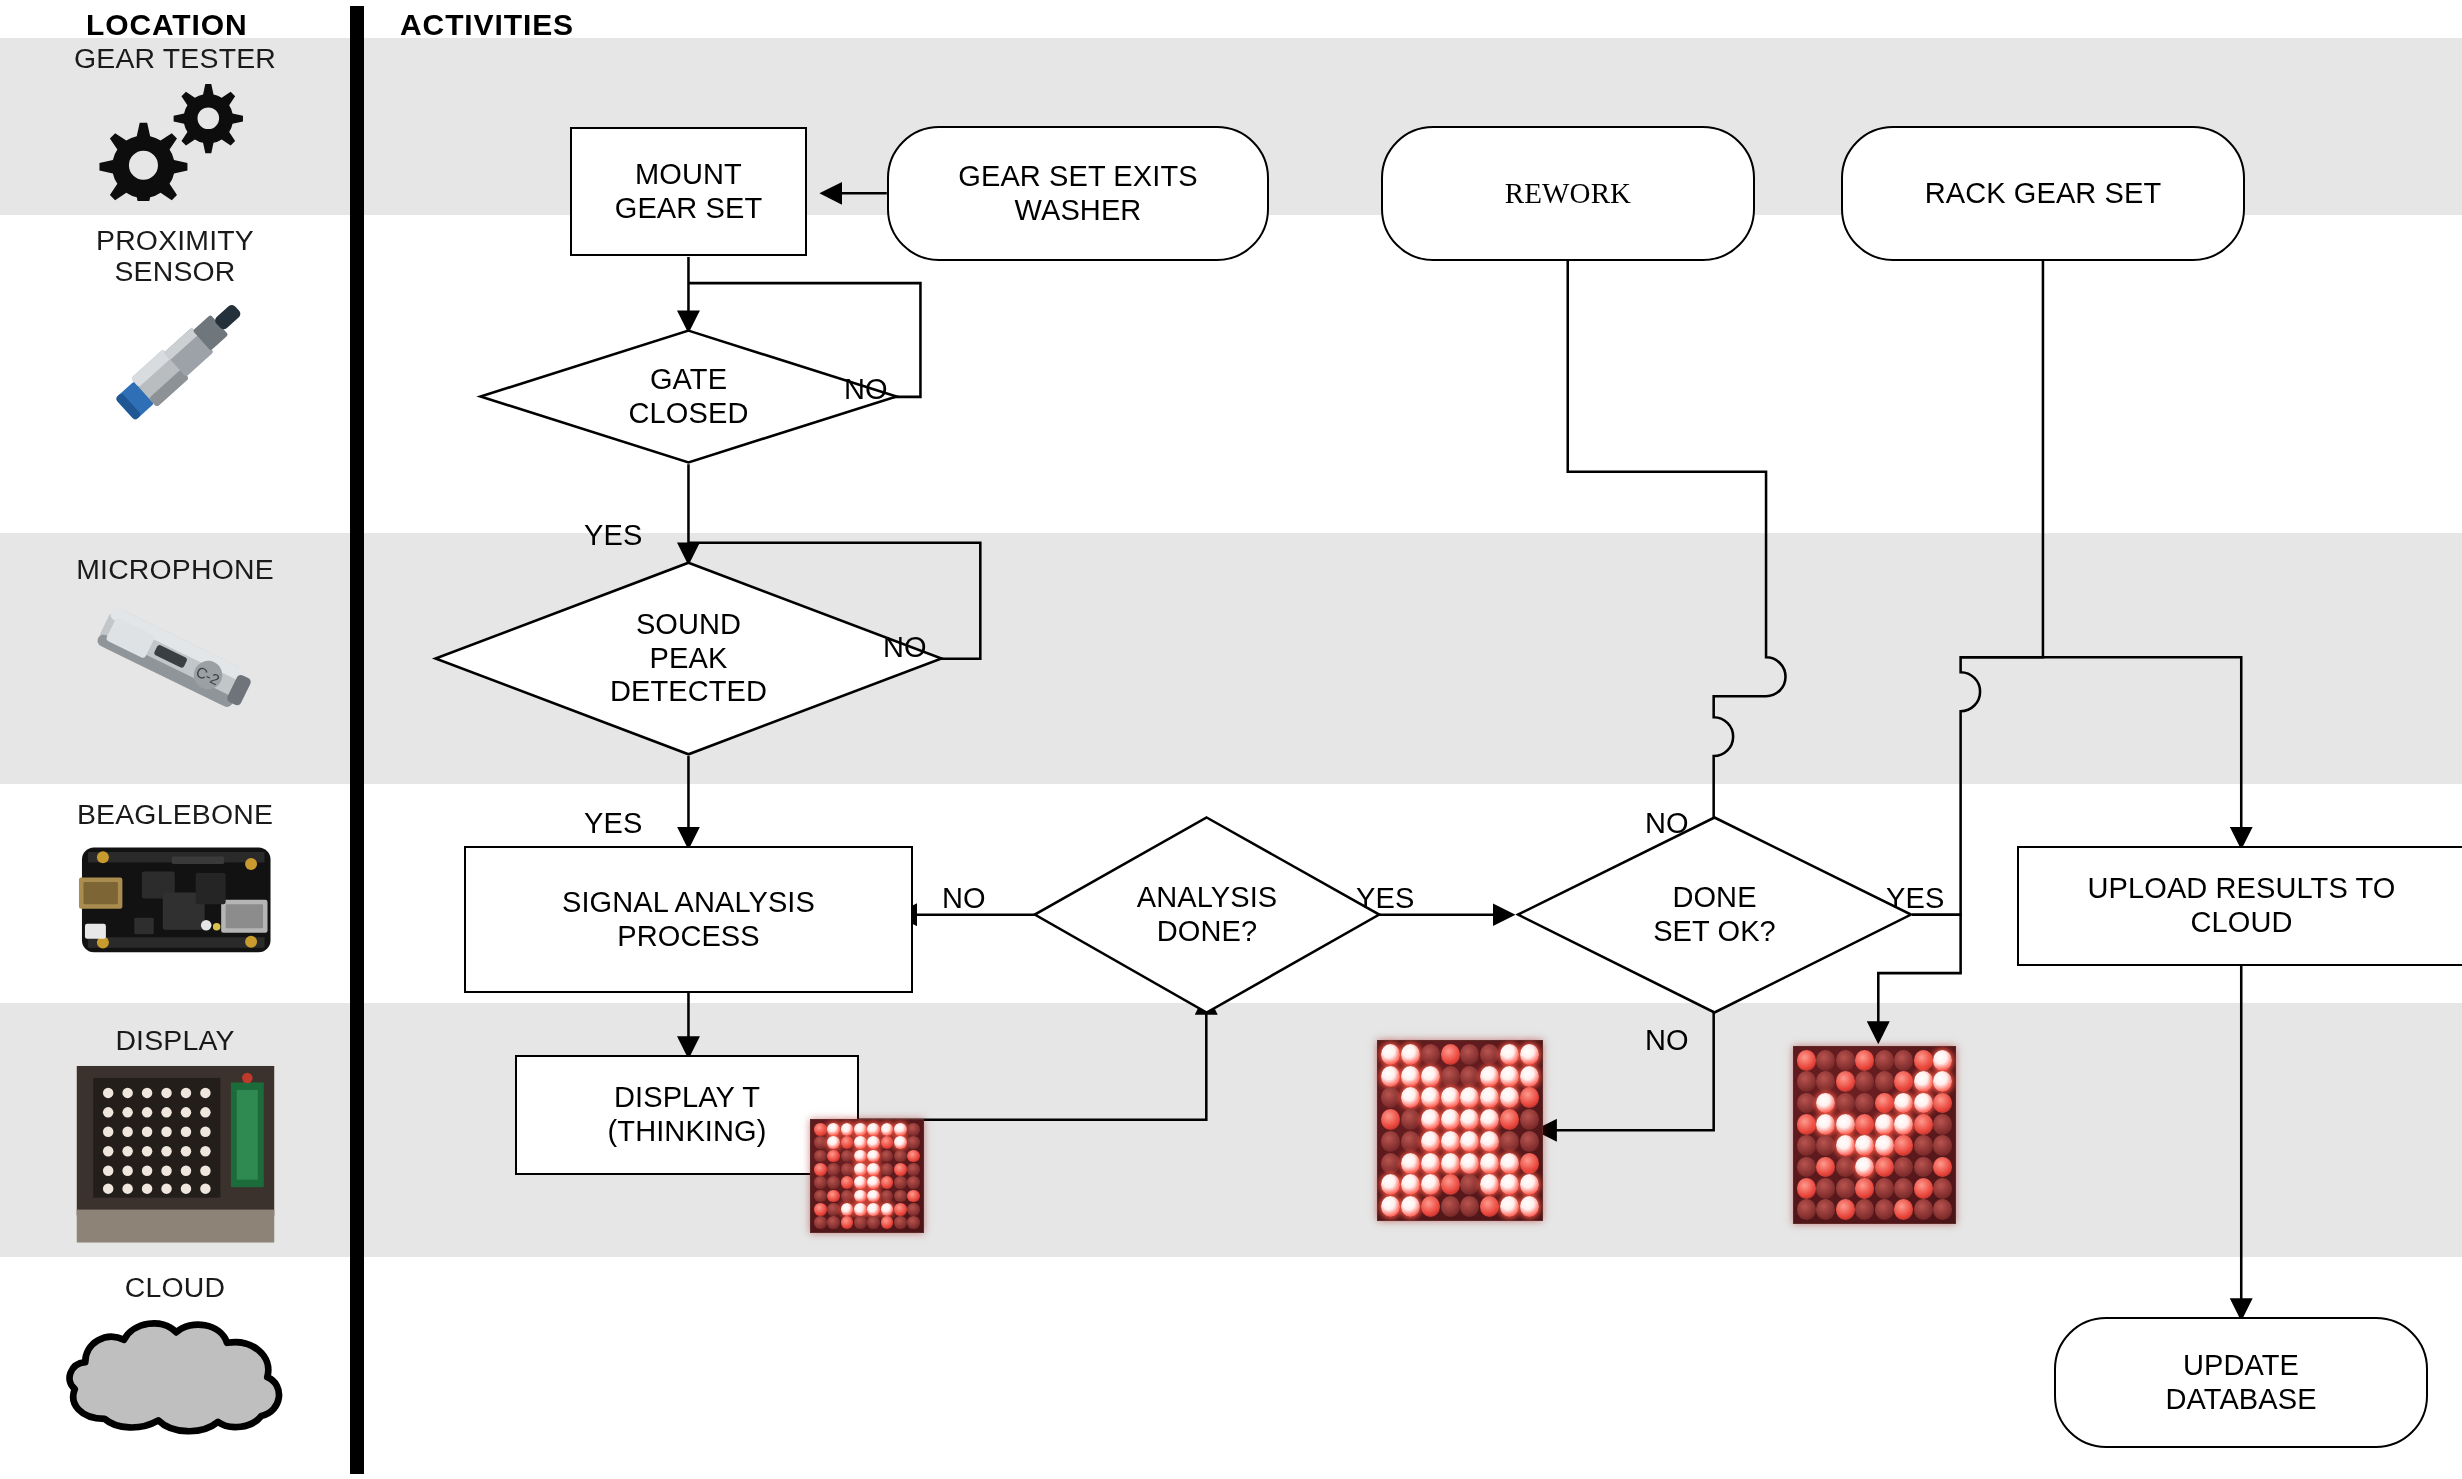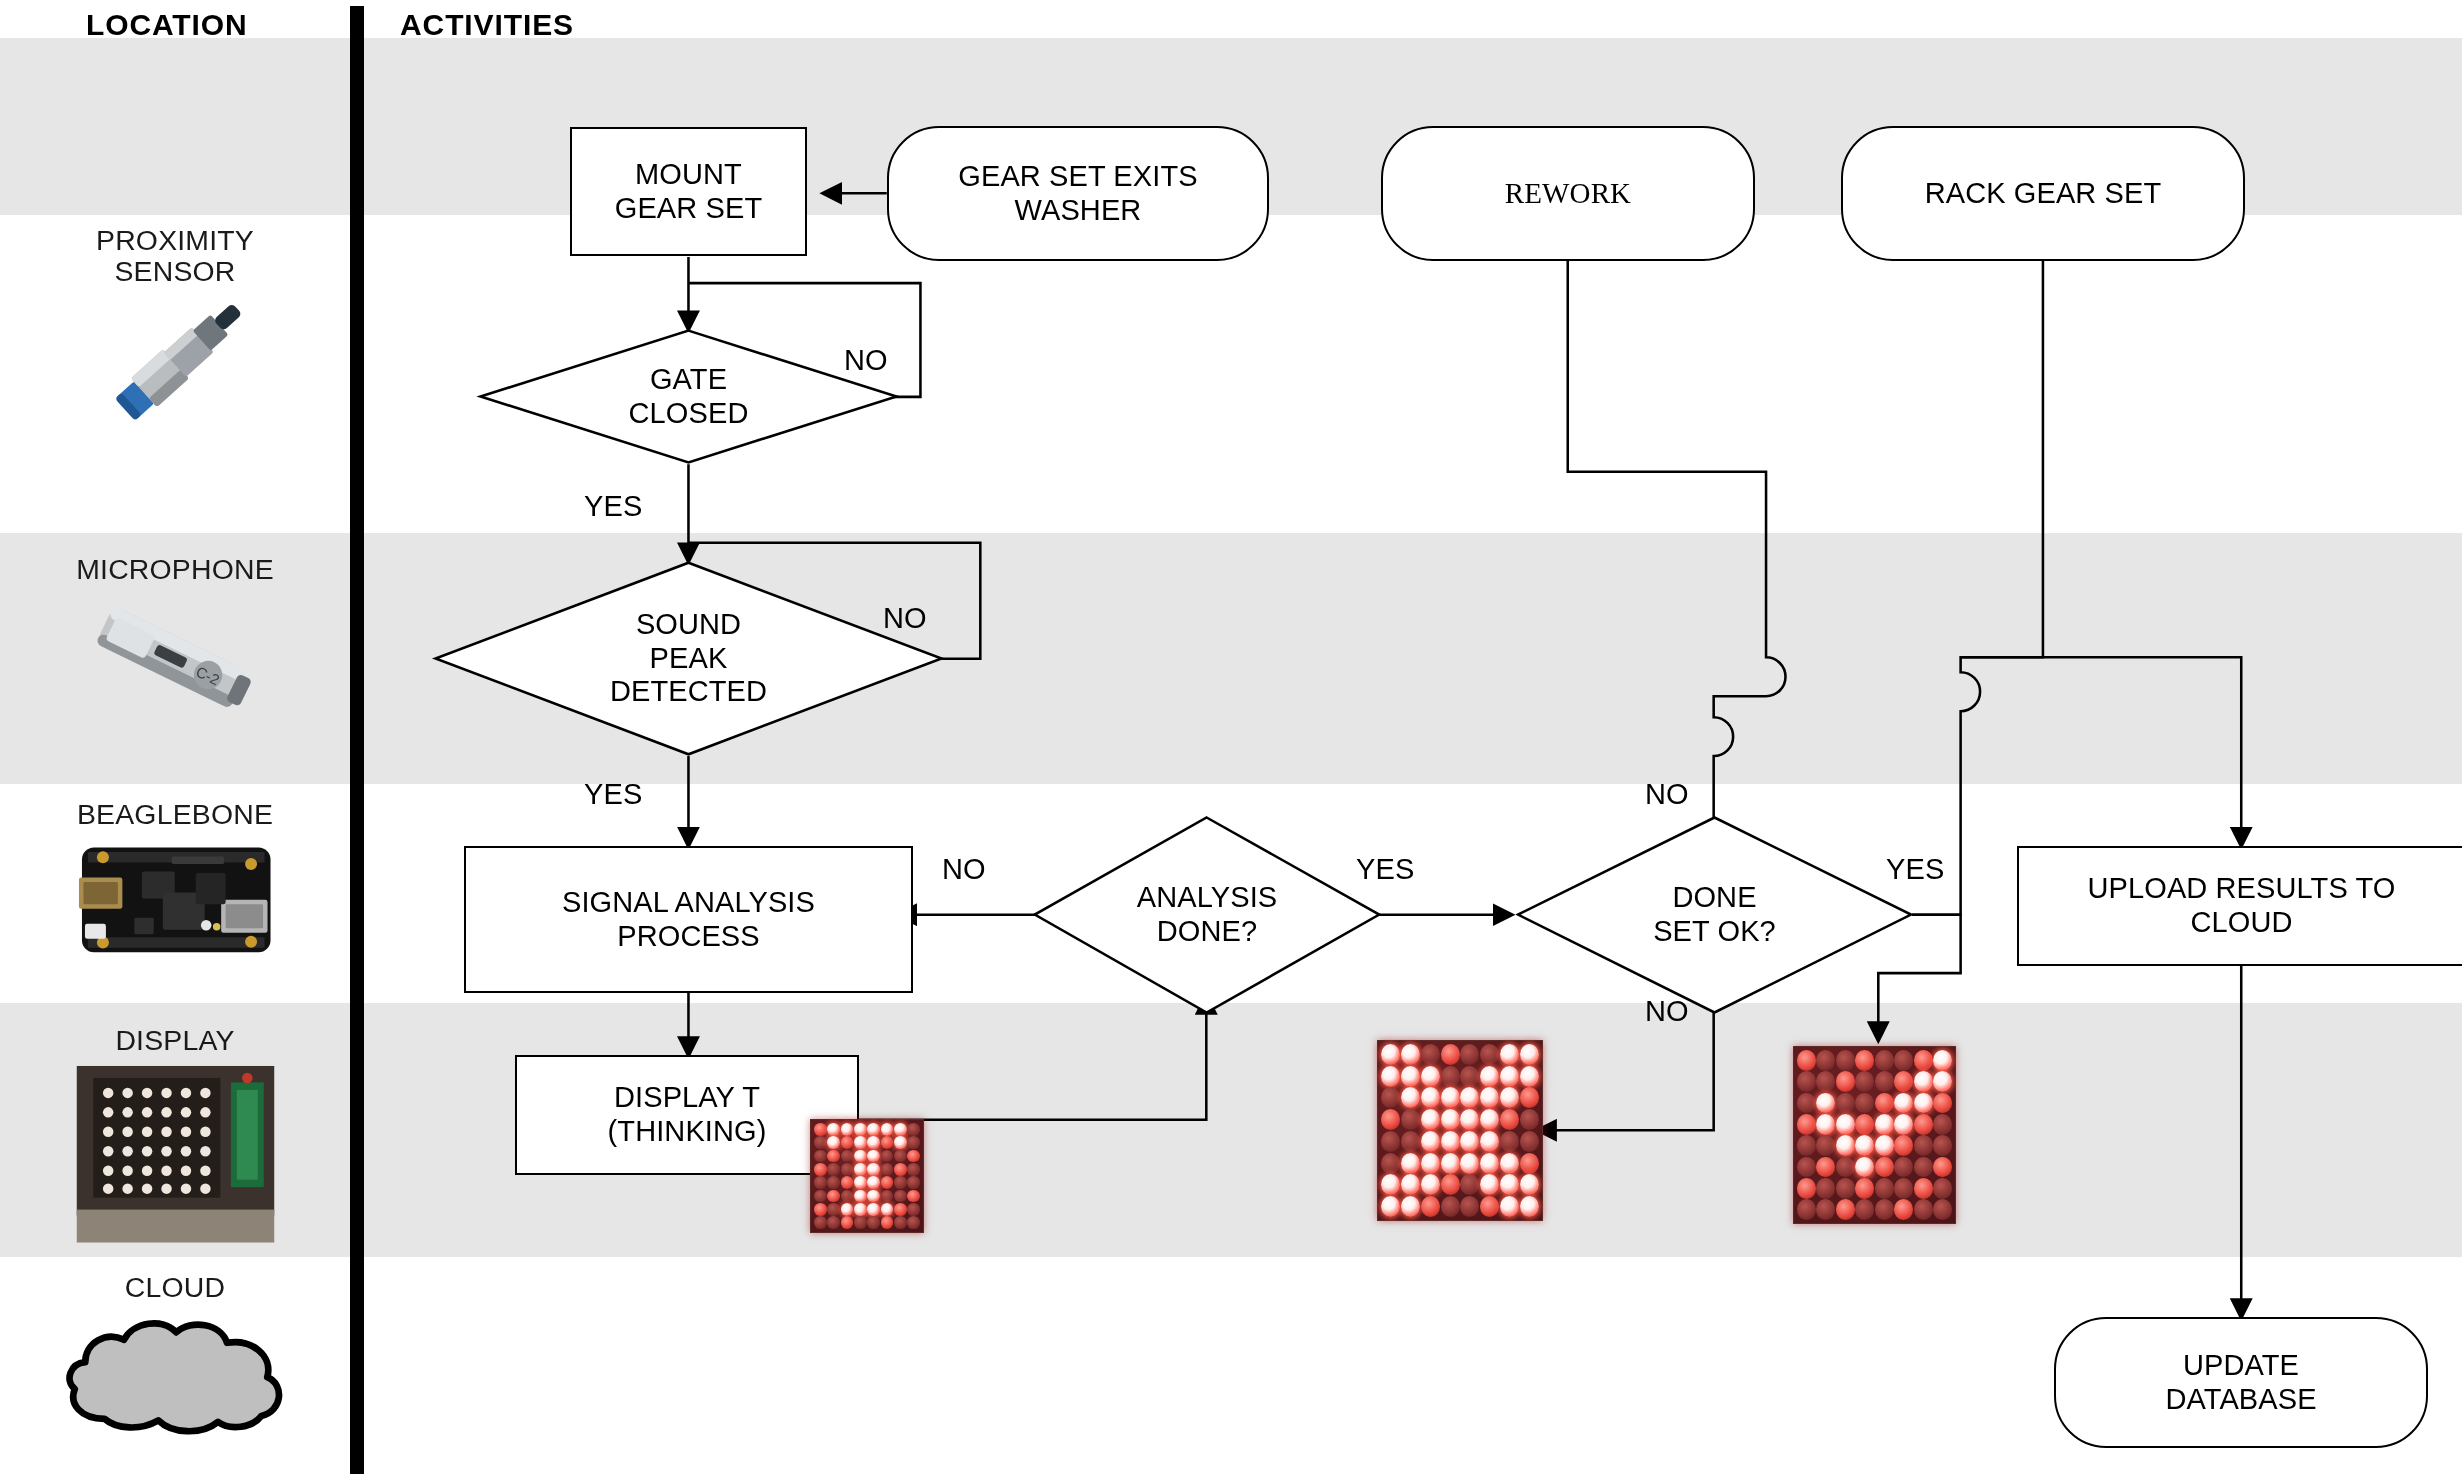--- a/index.html
+++ b/index.html
@@ -58,20 +58,21 @@
   .dec .dtext {
     position: absolute; inset: 0; display: flex; align-items: center;
     justify-content: center; text-align: center; font-size: 29px;
     line-height: 1.16; white-space: pre-line; color: #000; letter-spacing:0.1px;
   }
 
   
   .elabel {
     position: absolute; font-size: 29px; color: #000; white-space: nowrap;
     letter-spacing: 0.1px;
+    margin-top: 29px;
   }
 
   
   #edges { position: absolute; left: 0; top: 0; width: 2462px; height: 1480px; }
   #edges path, #edges line { fill: none; stroke: #000; stroke-width: 3.4; }
   #edges .head { fill: #000; stroke: none; }
 
   
   .led {
     position: absolute;
@@ -100,20 +101,35 @@
 
   <div class="band b1"></div>
   <div class="band b2"></div>
   <div class="band b3"></div>
 
   <div class="col-head loc">LOCATION</div>
   <div class="col-head act">ACTIVITIES</div>
 
   <div class="divider"></div>
 
+  <div class="loc-row" style="top:43px;">
+    <div class="loc-label">GEAR TESTER</div>
+    <div class="loc-art">
+      <svg width="165" height="123" viewBox="0 0 220 165">
+        <g fill="#0d0d0d">
+          <path d="M150 8 l8 0 3 14 a30 30 0 0 1 11 4.5 l12-8 6 6 -8 12 a30 30 0 0 1 4.5 11 l14 3 0 8 -14 3 a30 30 0 0 1-4.5 11 l8 12 -6 6 -12-8 a30 30 0 0 1-11 4.5 l-3 14 -8 0 -3-14 a30 30 0 0 1-11-4.5 l-12 8 -6-6 8-12 a30 30 0 0 1-4.5-11 l-14-3 0-8 14-3 a30 30 0 0 1 4.5-11 l-8-12 6-6 12 8 a30 30 0 0 1 11-4.5 z"></path>
+          <circle cx="154" cy="54" r="16" fill="#e6e6e6"></circle>
+          <circle cx="154" cy="54" r="16" fill="none" stroke="#0d0d0d" stroke-width="3"></circle>
+          <path d="M62 60 l10 0 4 18 a38 38 0 0 1 14 6 l15-10 7 7 -10 15 a38 38 0 0 1 6 14 l18 4 0 10 -18 4 a38 38 0 0 1-6 14 l10 15 -7 7 -15-10 a38 38 0 0 1-14 6 l-4 18 -10 0 -4-18 a38 38 0 0 1-14-6 l-15 10 -7-7 10-15 a38 38 0 0 1-6-14 l-18-4 0-10 18-4 a38 38 0 0 1 6-14 l-10-15 7-7 15 10 a38 38 0 0 1 14-6 z"></path>
+          <circle cx="67" cy="117" r="21" fill="#e6e6e6"></circle>
+          <circle cx="67" cy="117" r="21" fill="none" stroke="#0d0d0d" stroke-width="3"></circle>
+        </g>
+      </svg>
+    </div>
+  </div>
 
   <div class="loc-row" style="top:225px;">
     <div class="loc-label">PROXIMITY
 SENSOR</div>
     <div class="loc-art">
       <svg width="172" height="146" viewBox="0 0 230 195">
         <g transform="rotate(-42 115 97)">
           <rect x="26" y="78" width="34" height="40" rx="5" fill="#2f6fb5"></rect>
           <rect x="24" y="78" width="12" height="40" rx="5" fill="#1f5794"></rect>
           <rect x="58" y="72" width="58" height="52" rx="4" fill="#b9bdc0"></rect>

